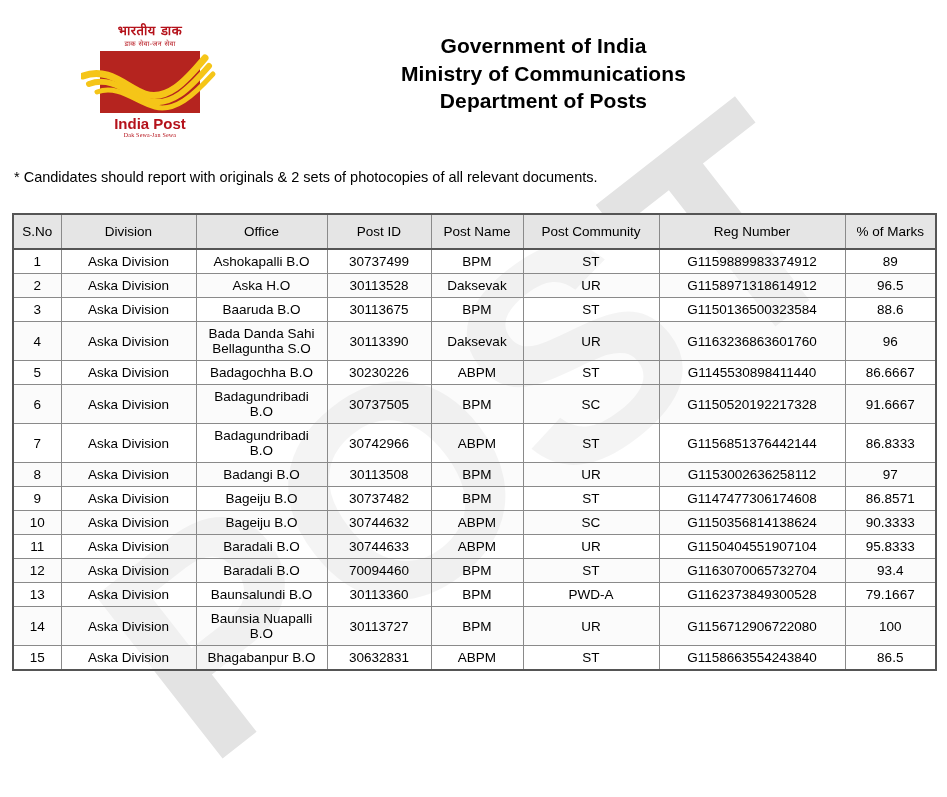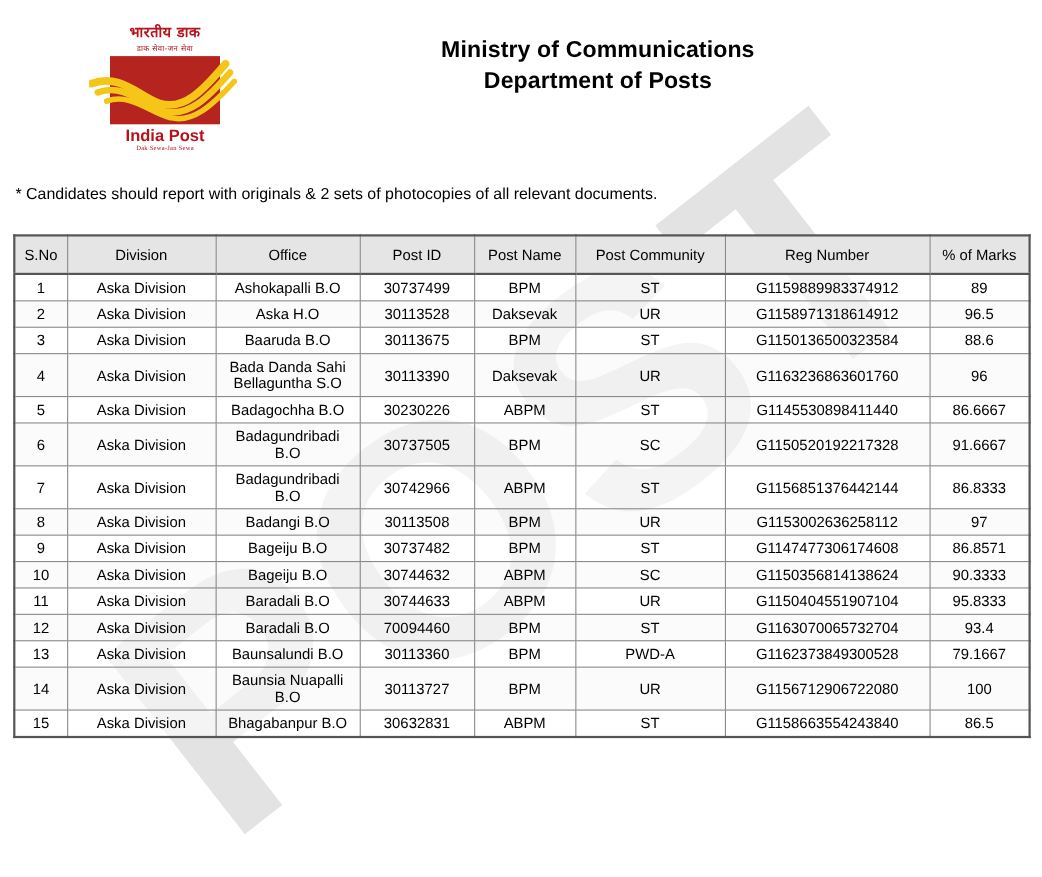--- a/index.html
+++ b/index.html
@@ -186,20 +186,21 @@
               <path d="M8,42 C32,33 50,54 68,59 C90,65 108,47 128,24" stroke="#f5c518" stroke-width="6" fill="none" stroke-linecap="round"></path>
               <path d="M16,50 C38,42 56,61 74,65 C94,70 112,54 132,32" stroke="#f5c518" stroke-width="5" fill="none" stroke-linecap="round"></path>
             </svg>
           </div>
           <div class="logo-name">India Post</div>
           <div class="logo-tag">Dak Sewa-Jan Sewa</div>
         </div>
       </div>
 
       <div class="gov-titles">
+        <div>Government of India</div>
         <div>Ministry of Communications</div>
         <div>Department of Posts</div>
       </div>
     </div>
 
 
     <div class="notes">
       <p>* Candidates should report with originals &amp; 2 sets of photocopies of all relevant documents.</p>
     </div>
 

